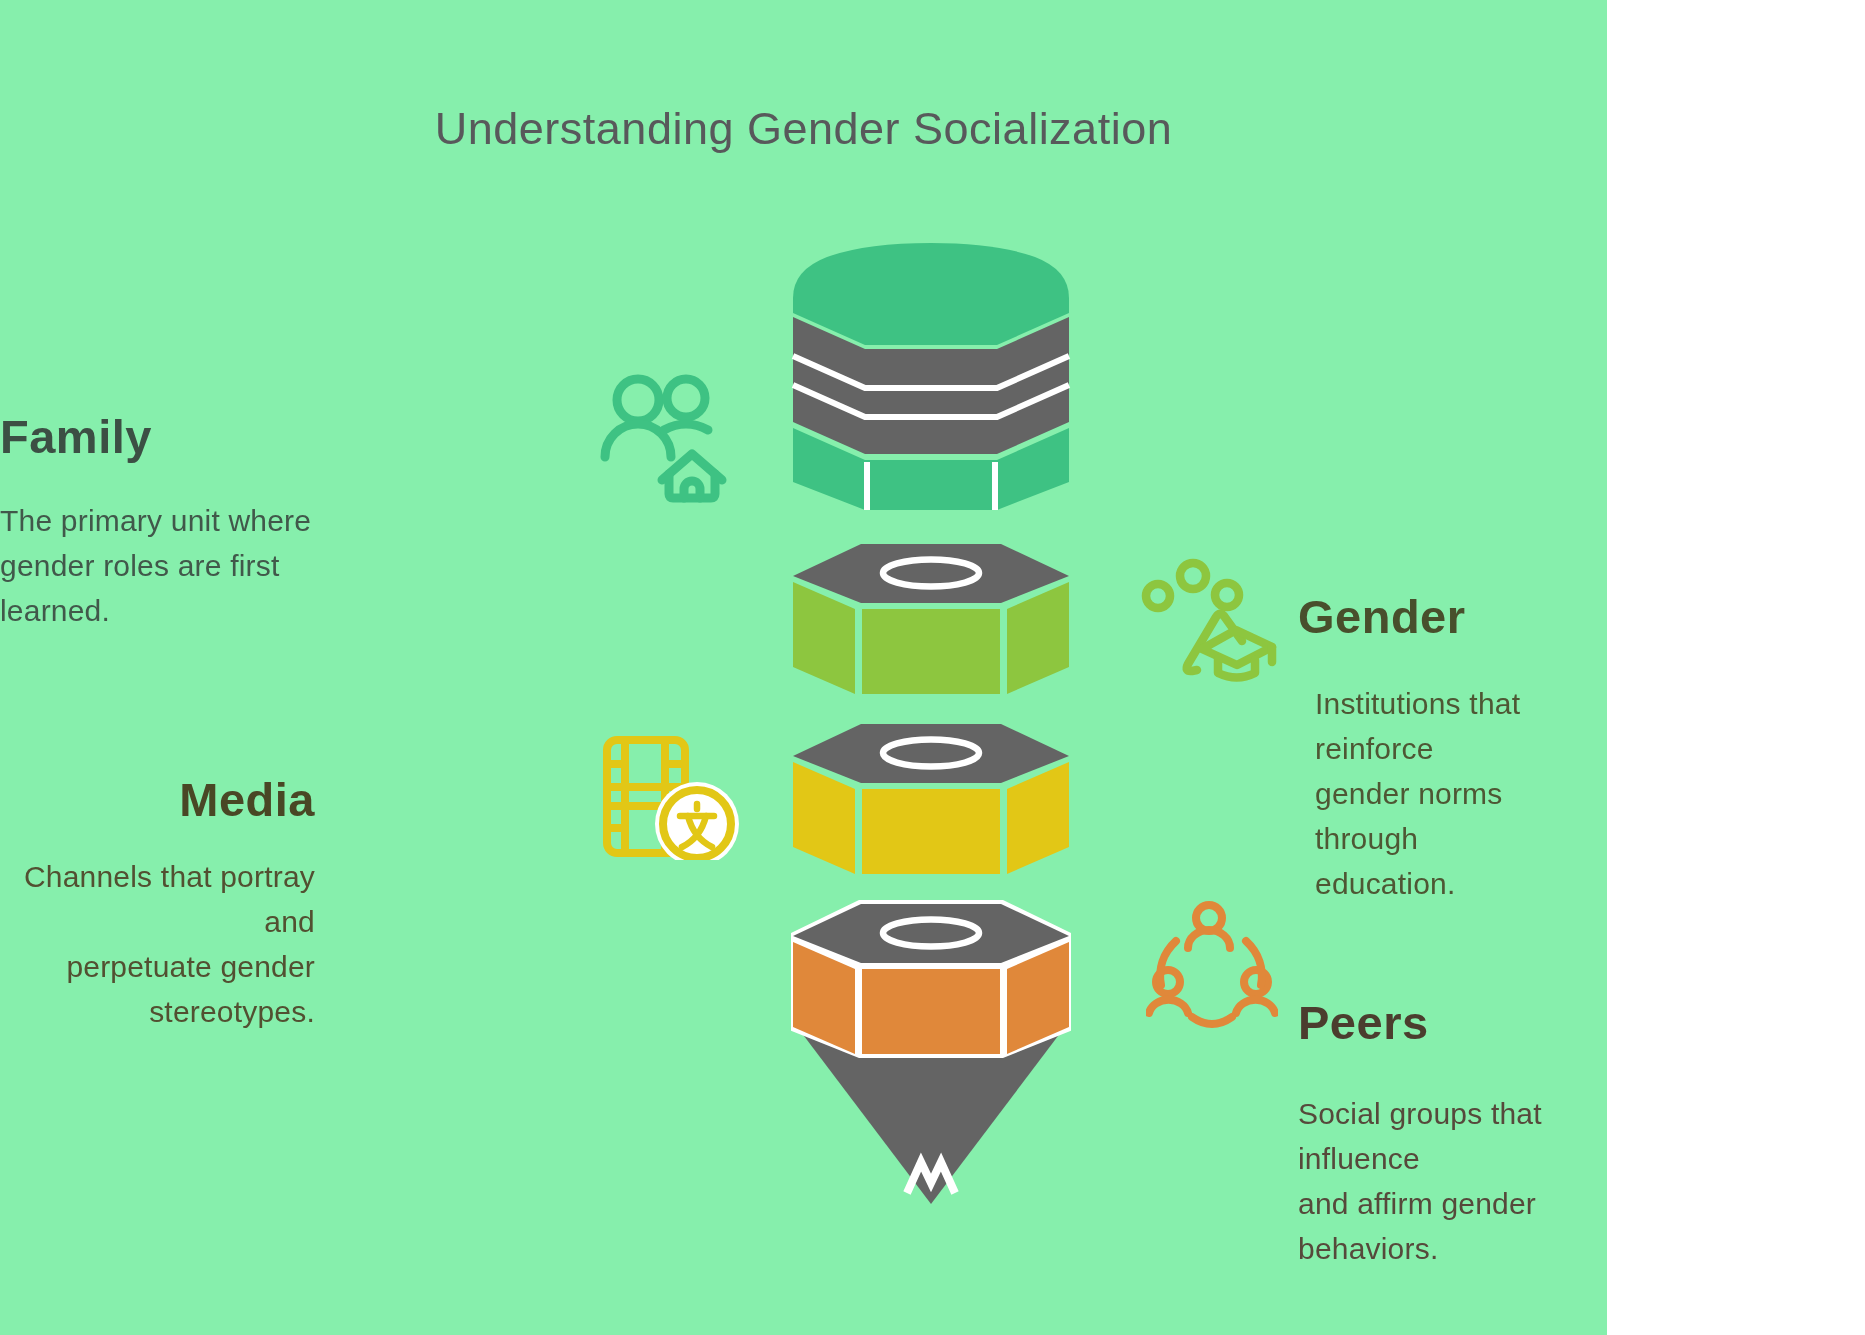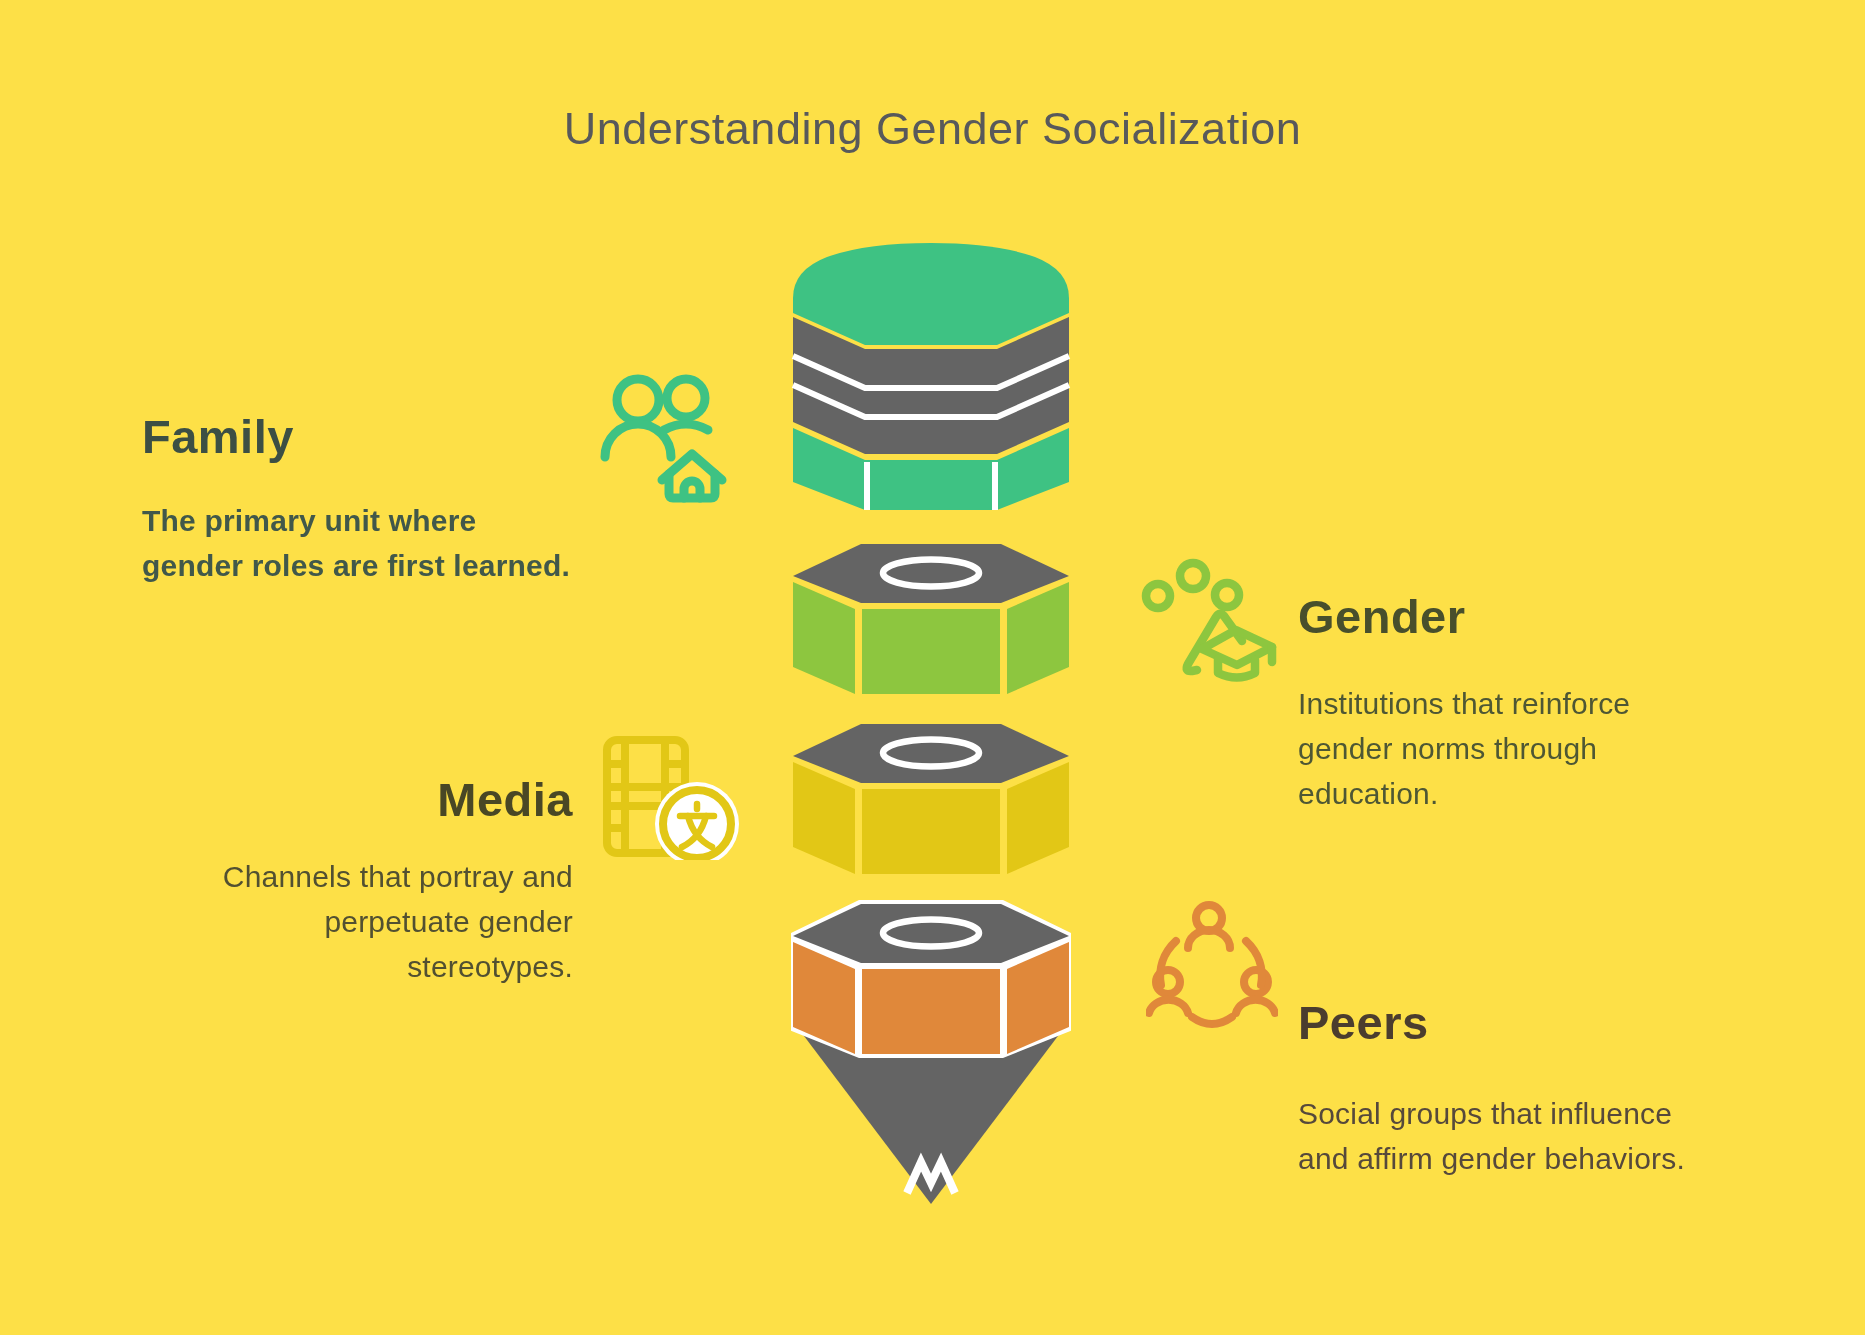--- a/index.html
+++ b/index.html
@@ -1,20 +1,20 @@
 <!DOCTYPE html>
 <html style="--family: #3EC283; --schools: #8DC63F; --media: #E2C716; --peers: #E0883A; --pencil_gray: #646464; --title_text: #58595B; --family_heading: #3C4F44; --family_text: #41584A; --schools_heading: #484F2C; --schools_text: #4E5734; --media_heading: #494725; --media_text: #525031; --peers_heading: #4B3D2E; --peers_text: #56493B; --background: #FFFFFF;"><head>
 <meta charset="utf-8">
 <style>
   * { margin:0; padding:0; box-sizing:border-box; }
   html,body { background:#ffffff; }
   .canvas {
     position:relative;
-    width:1865px; height:1335px;
-    background:#fde047;
+    width:1607px; height:1335px;
+    background:#86efac;
     font-family:"Liberation Sans","DejaVu Sans",sans-serif;
     overflow:hidden;
     padding-left:40px;
   }
   .title {
     position:absolute; left:0; right:0; top:103px;
     text-align:center;
     font-size:45px; font-weight:400;
     color:var(--title_text,#58595B);
     letter-spacing:0.5px;
@@ -26,28 +26,28 @@
   .icon-media    { left:600px;  top:732px; width:140px; height:128px; }
   .icon-peers    { left:1146px; top:901px; width:132px; height:142px; }
 
   .section { position:absolute; }
   .section .heading { font-size:47px; font-weight:700; line-height:52px; letter-spacing:0.5px; }
   .section .desc { font-size:30px; line-height:45px; white-space:pre-line; letter-spacing:0.2px; }
 
   .sec-family  { right:1295px; top:411px; text-align:left; }
   .sec-family .desc { margin-top:35px; }
   .sec-schools { left:1298px; top:591px; text-align:left; }
-  .sec-schools .desc { margin-top:38px; }
+  .sec-schools .desc { margin-top:38px;margin-left:17px; }
   .sec-media   { right:1292px; top:774px; text-align:right; }
   .sec-media .desc { margin-top:28px; }
   .sec-peers   { left:1298px; top:952px; text-align:left;margin-top:45px; }
   .sec-peers .desc { margin-top:42px; }
 
   .sec-family .heading { color:var(--family_heading,#3C4F44); }
-  .sec-family .desc    { color:var(--family_text,#41584A);font-weight:bold; }
+  .sec-family .desc    { color:var(--family_text,#41584A); }
   .sec-schools .heading{ color:var(--schools_heading,#484F2C); }
   .sec-schools .desc   { color:var(--schools_text,#4E5734); }
   .sec-media .heading  { color:var(--media_heading,#494725); }
   .sec-media .desc     { color:var(--media_text,#525031); }
   .sec-peers .heading  { color:var(--peers_heading,#4B3D2E); }
   .sec-peers .desc     { color:var(--peers_text,#56493B); }
 </style>
 </head>
 <body>
 

